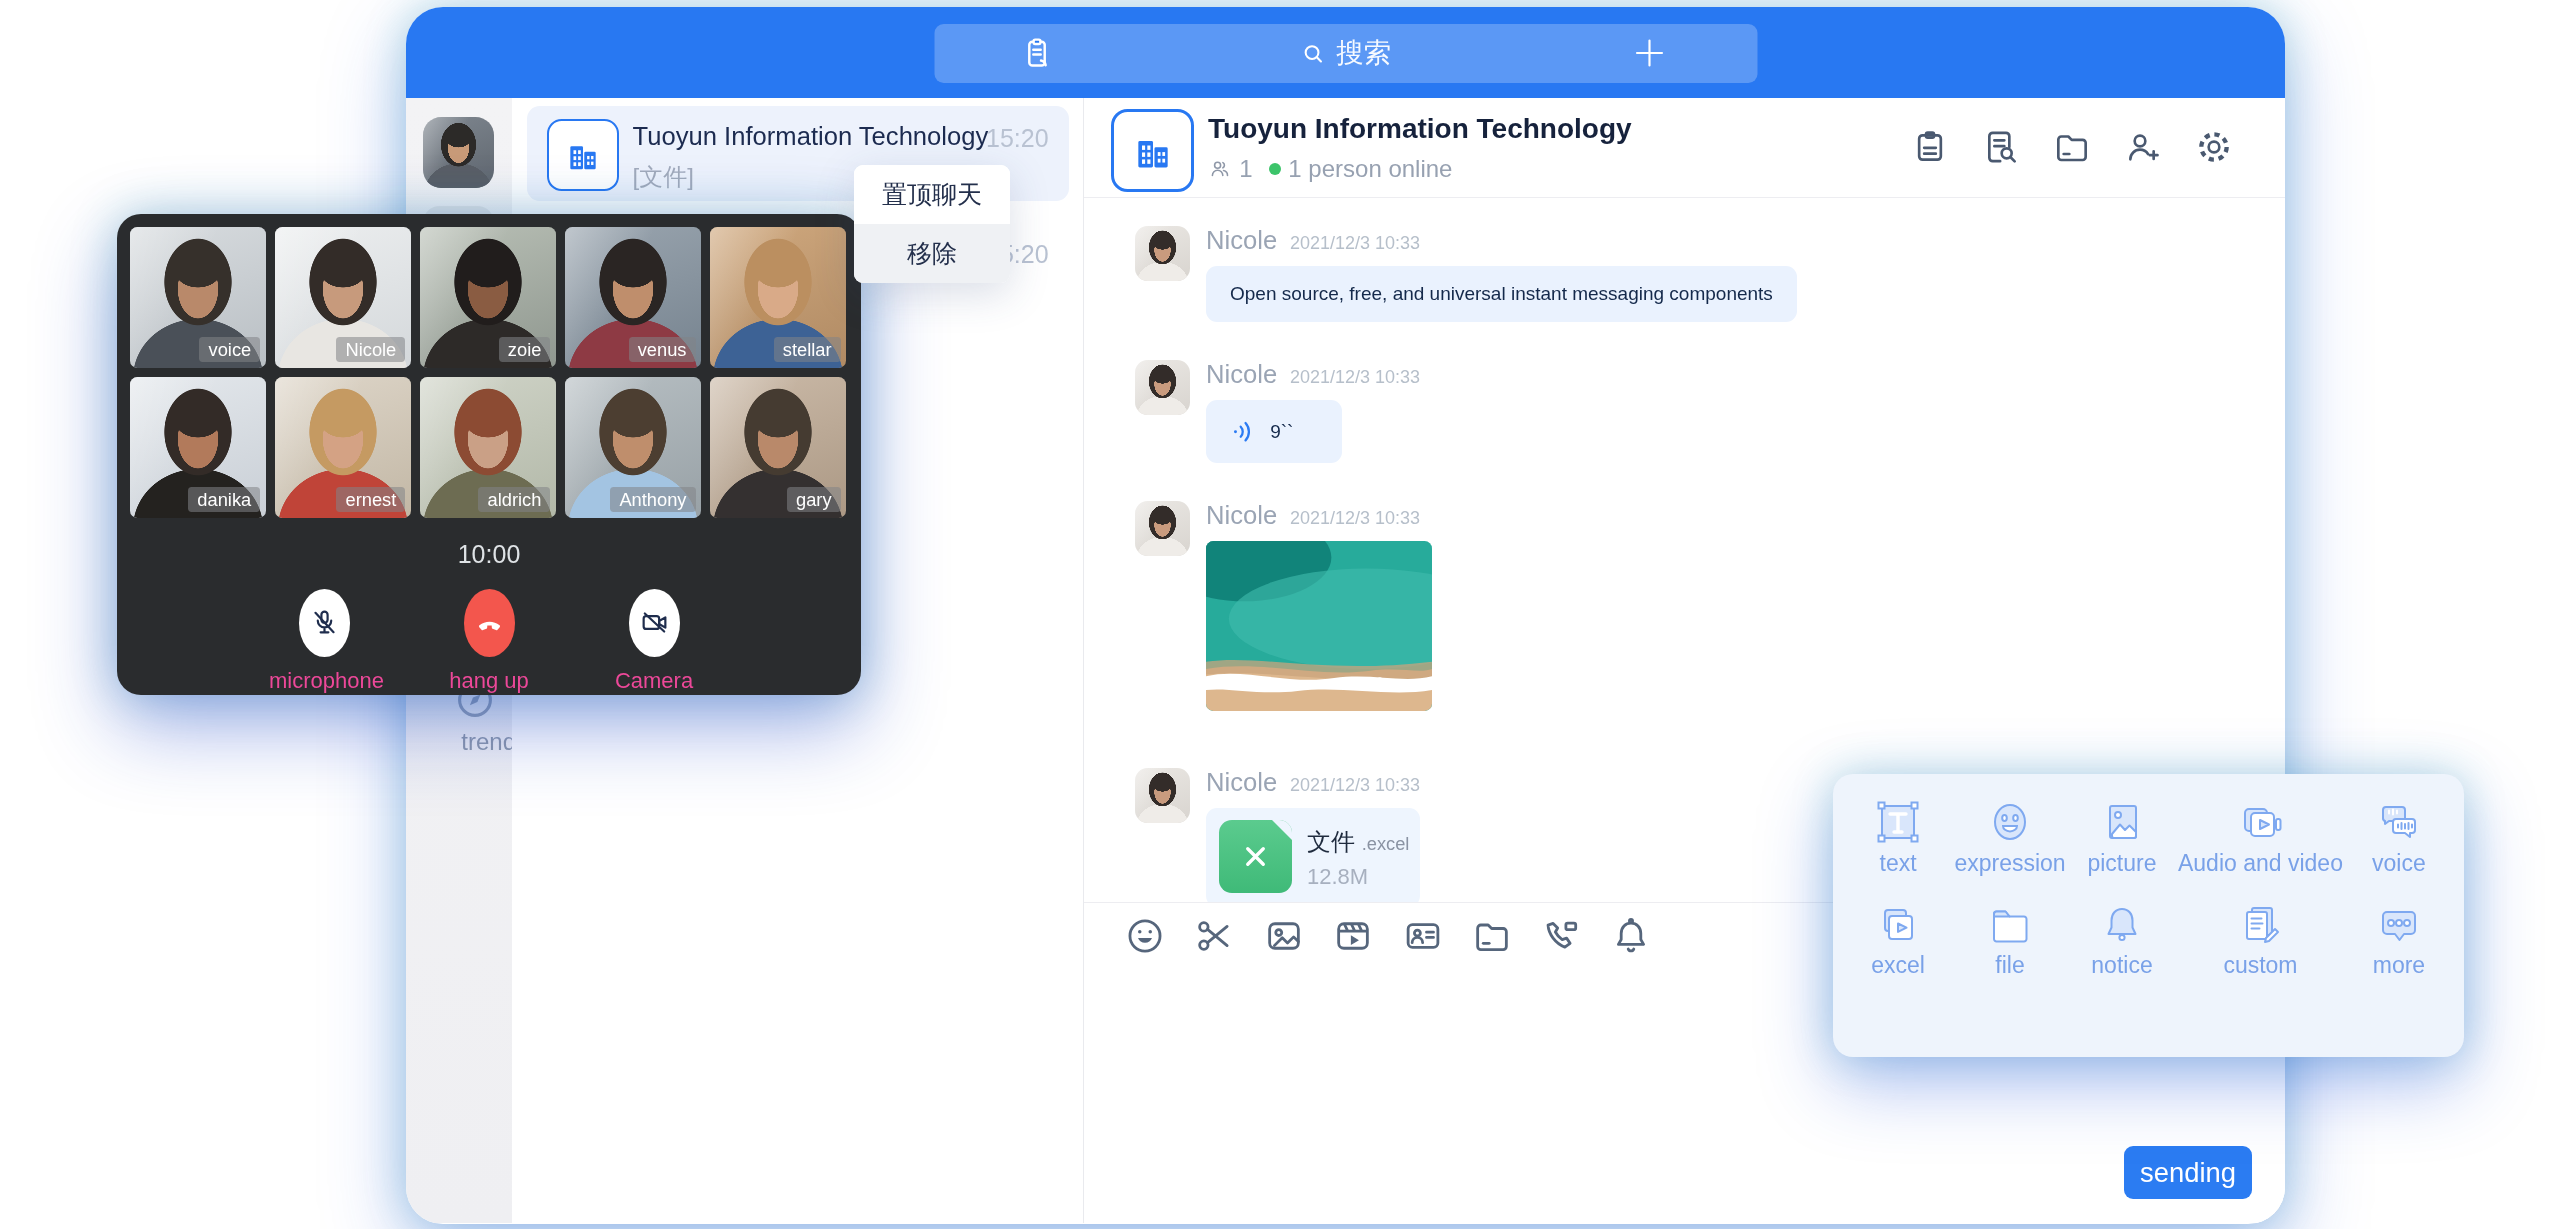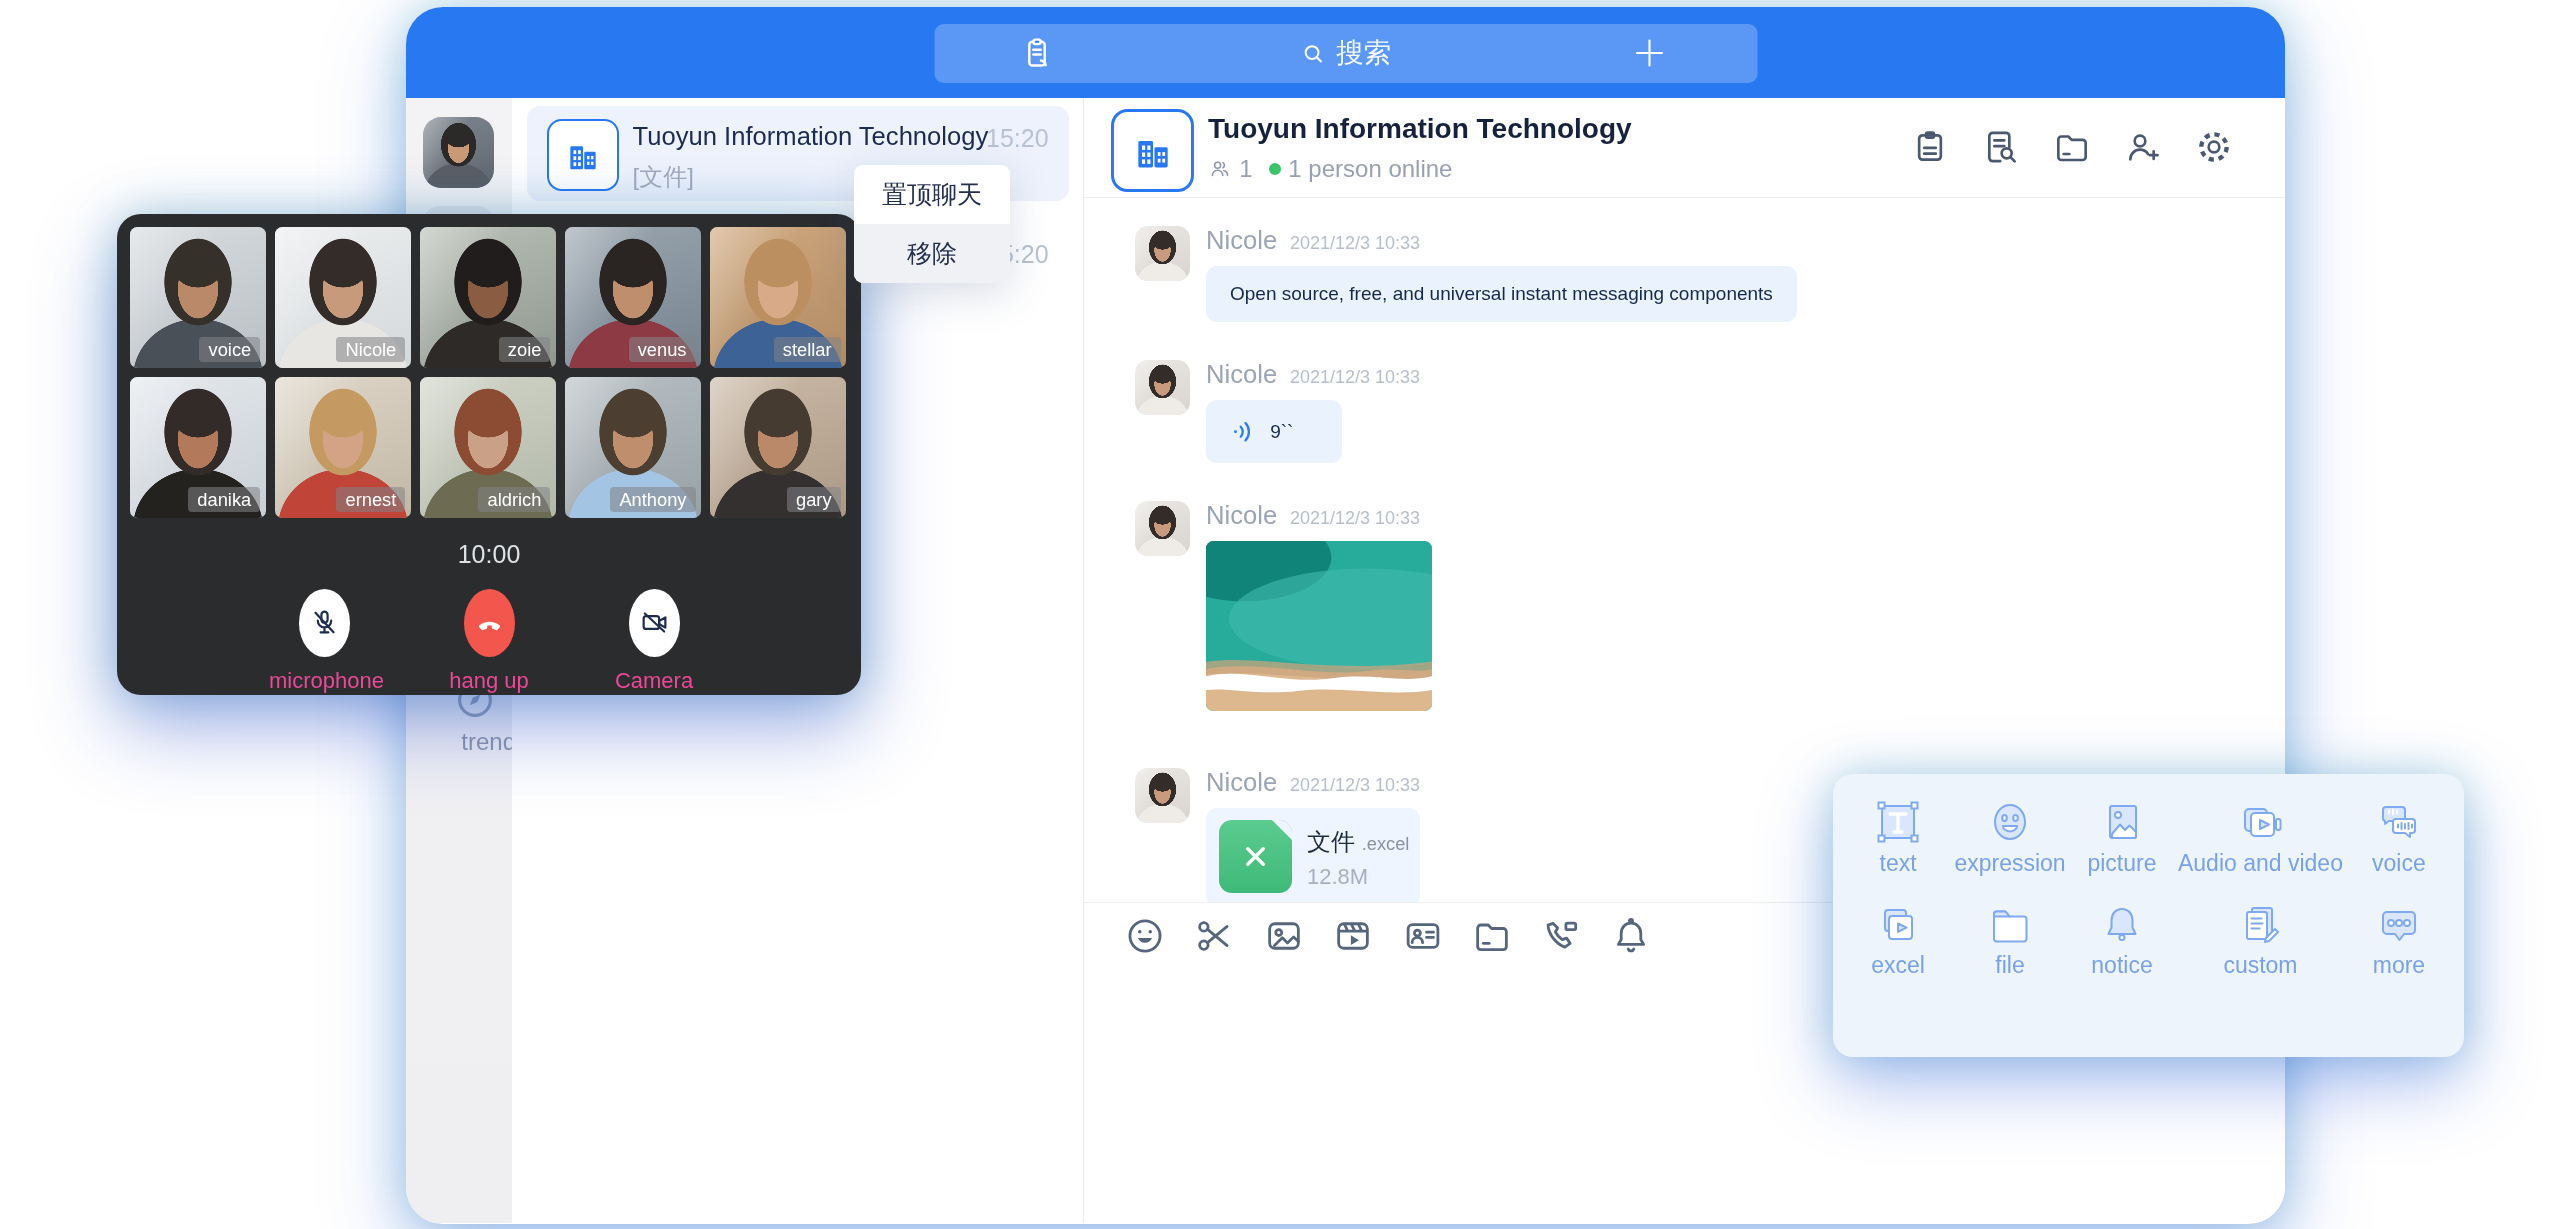--- a/index.html
+++ b/index.html
@@ -541,20 +541,23 @@
               <use href="#t-phone-video"></use>
             </svg>
           </span>
           <span class="tbtn">
             <svg class="ic" viewBox="0 0 46 46" width="42" height="42">
               <use href="#t-bell"></use>
             </svg>
           </span>
         </div>
 
+      <div class="composer">
+        <button class="send">sending</button>
+      </div>
     </section>
   </div>
 </div>
 
 <div class="ctxmenu">
   <div class="mi">置顶聊天</div>
   <div class="mi hl">移除</div>
 </div>
 
 <div class="call">

